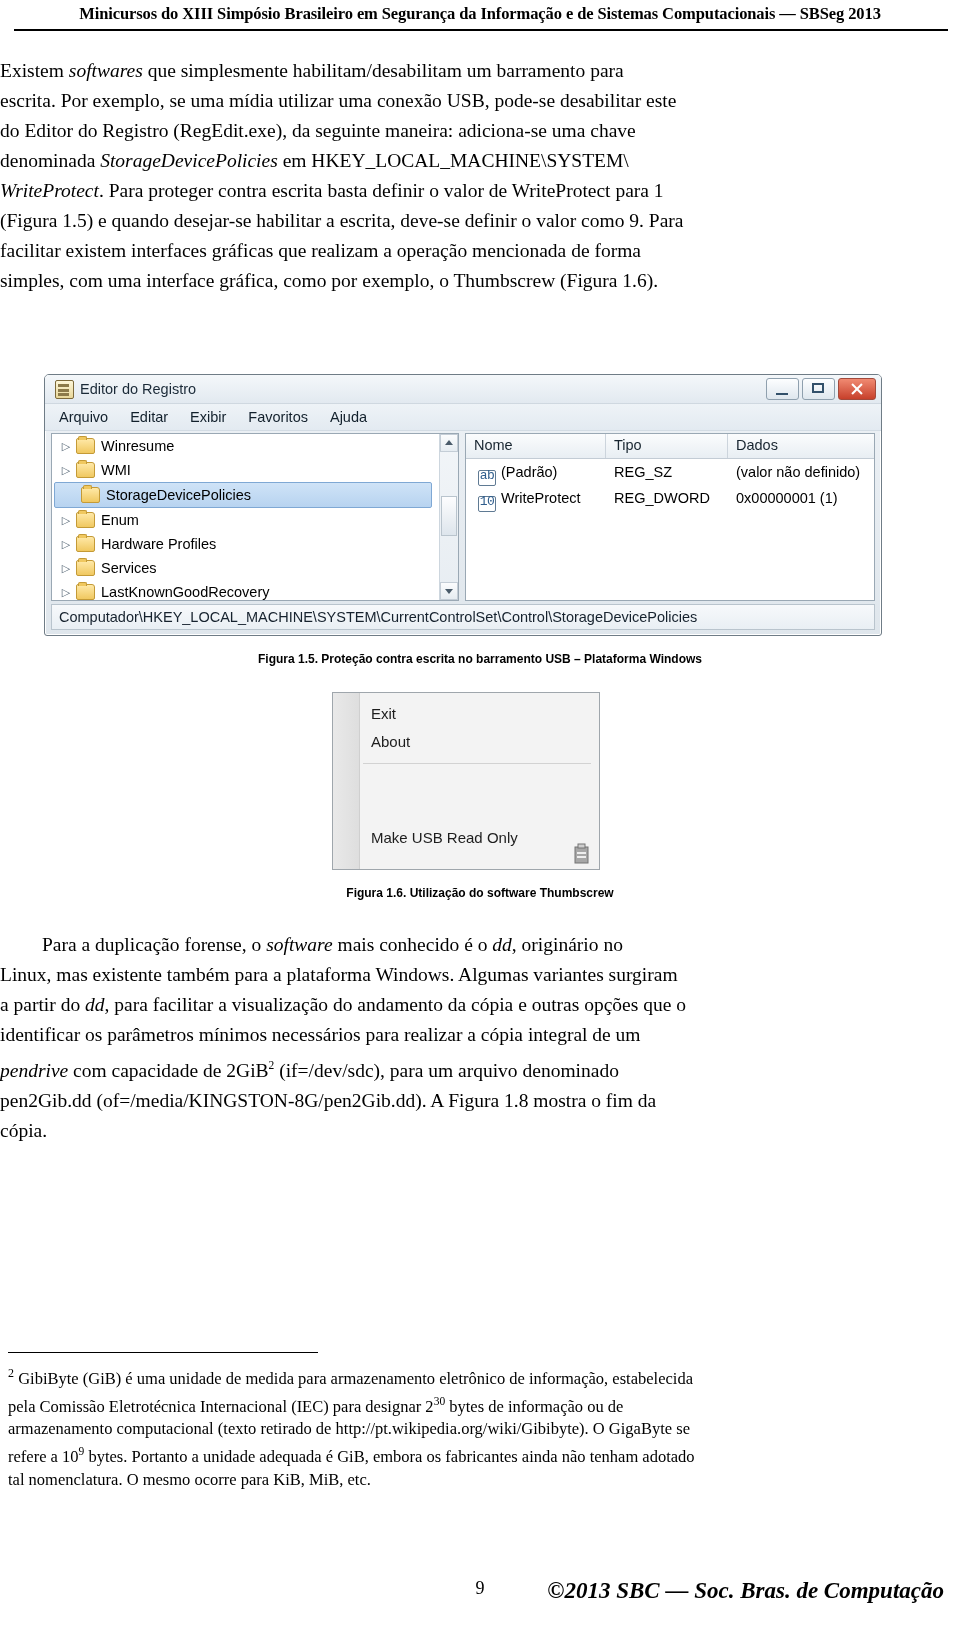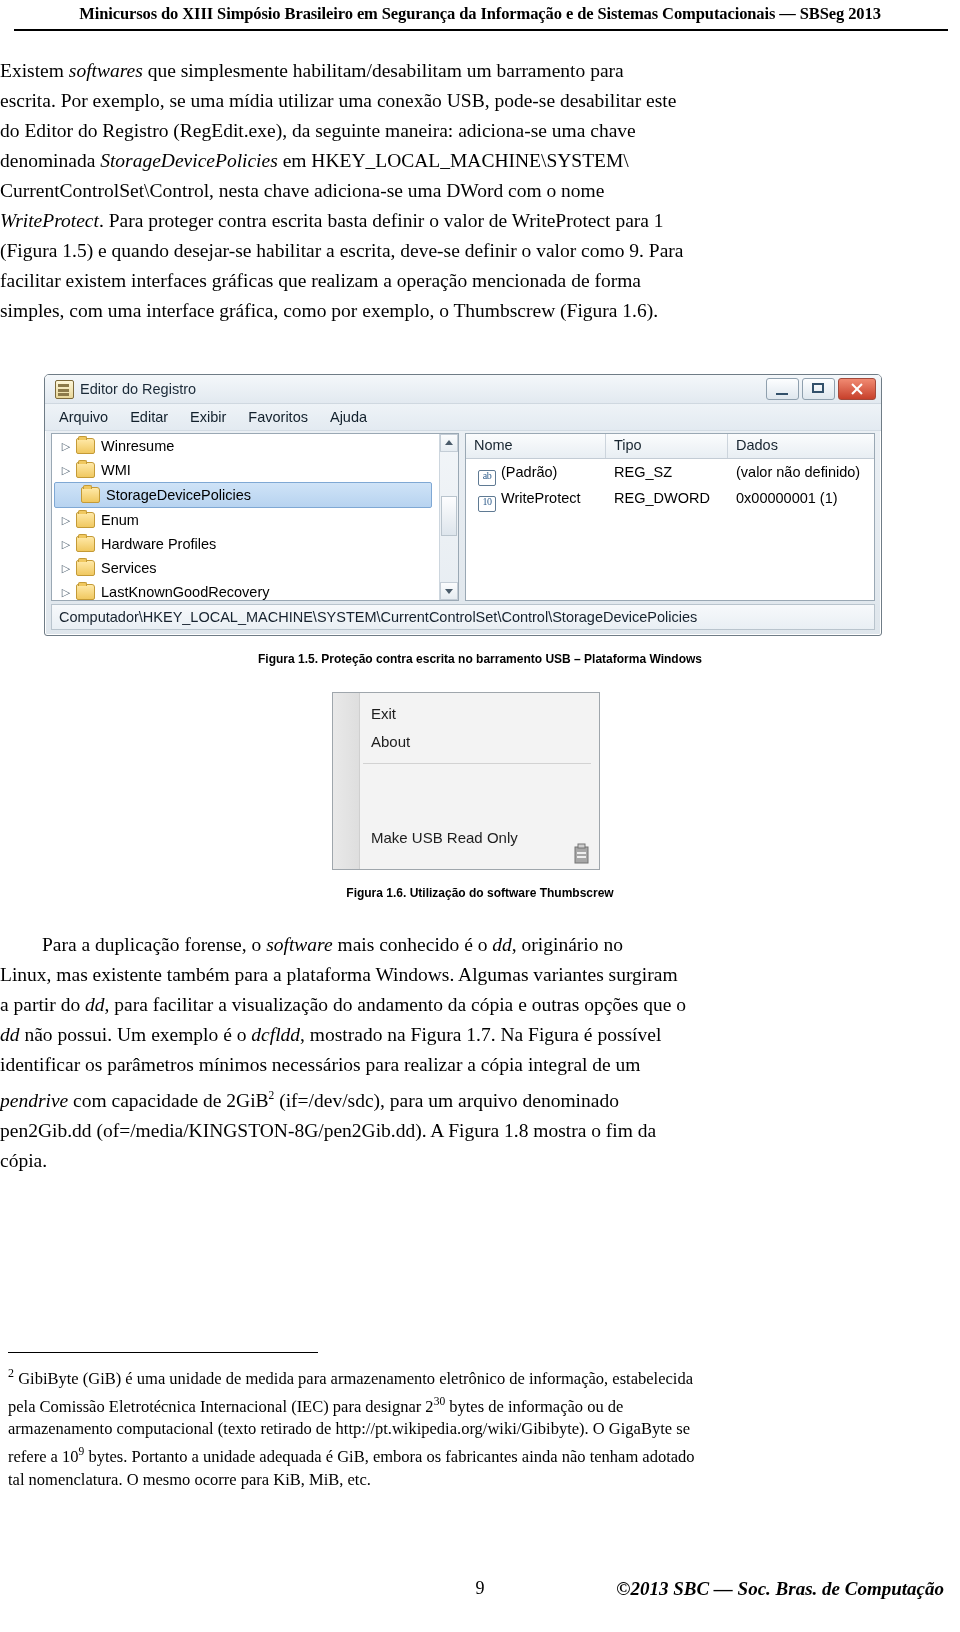--- a/index.html
+++ b/index.html
@@ -286,25 +286,25 @@
     height: 26px;
     align-items: center;
   }
   .lrow > div { box-sizing: border-box; padding-left: 8px; }
   .vico {
     width: 18px; height: 16px;
     margin: 12px 5px 0 4px;
     border: 1px solid #5f7a93;
     background: #ffffff;
     border-radius: 2px;
-    font-size: 10px;
+    font-size: 13px;
     line-height: 8px;
     color: #2f5d8c;
     text-align: center;
-    font-family: Liberation Serif, serif;
+    font-family: Liberation Mono, monospace;
     flex: none;
     letter-spacing: -0.5px;
     padding-top: 1px;
     box-sizing: border-box;
   }
   .cell-name { display: flex; align-items: center; }
 
   .reg-status {
     position: absolute;
     left: 6px; right: 6px;
@@ -410,21 +410,21 @@
     position: absolute;
     left: 0; top: 1578px;
     width: 960px;
     text-align: center;
     font-size: 18px;
   }
   .copyright {
     position: absolute;
     right: 16px;
     top: 1578px;
-    font-size: 19px;
+    font-size: 23px;
     font-style: italic;
     font-weight: bold;
     white-space: nowrap;
   }
 </style>
 </head>
 <body>
 
 <div class="page">
 
@@ -433,21 +433,20 @@
 
   <div class="col para1">
     <p class="body" style="margin:0;">
       <span>Existem </span><span class="i">softwares</span><span> que simplesmente habilitam/desabilitam um barramento para</span>
     </p>
     <p class="body" style="margin:0;"><span>escrita. Por exemplo, se uma mídia utilizar uma conexão USB, pode-se desabilitar este</span></p>
     <p class="body" style="margin:0;"><span>do Editor do Registro (RegEdit.exe), da seguinte maneira: adiciona-se uma chave</span></p>
     <p class="body" style="margin:0;">
       <span>denominada </span><span class="i">StorageDevicePolicies</span><span> em  HKEY_LOCAL_MACHINE\SYSTEM\</span>
     </p>
-    <p class="body" style="margin:0;"><span>CurrentControlSet\Control, nesta chave adiciona-se uma DWord com o nome</span></p>
     <p class="body" style="margin:0;">
       <span class="i">WriteProtect</span><span>. Para proteger contra escrita basta definir o valor de WriteProtect para 1</span>
     </p>
     <p class="body" style="margin:0;"><span>(Figura 1.5) e quando desejar-se habilitar a escrita, deve-se definir o valor como 9. Para</span></p>
     <p class="body" style="margin:0;"><span>facilitar existem interfaces gráficas que realizam a operação mencionada de forma</span></p>
     <p class="body" style="margin:0;"><span>simples, com uma interface gráfica, como por exemplo, o Thumbscrew (Figura 1.6).</span></p>
   </div>
 
   <div class="fig15-wrap">
     <div class="regwin">
@@ -572,23 +571,20 @@
   <div class="caption cap16">Figura 1.6. Utilização do software Thumbscrew</div>
 
   <div class="col para2">
     <p class="body indent" style="margin:0;">
       <span>Para a duplicação forense, o </span><span class="i">software</span><span> mais conhecido é o </span><span class="i">dd</span><span>, originário no</span>
     </p>
     <p class="body" style="margin:0;"><span>Linux, mas existente também para a plataforma Windows. Algumas variantes surgiram</span></p>
     <p class="body" style="margin:0;">
       <span>a partir do </span><span class="i">dd</span><span>, para facilitar a visualização do andamento da cópia e outras opções que o</span>
     </p>
-    <p class="body" style="margin:0;">
-      <span class="i">dd</span><span> não possui. Um exemplo é o </span><span class="i">dcfldd</span><span>, mostrado na Figura 1.7. Na Figura é possível</span>
-    </p>
     <p class="body" style="margin:0;"><span>identificar os parâmetros mínimos necessários para realizar a cópia integral de um</span></p>
     <p class="body" style="margin:0;">
       <span class="i">pendrive</span><span> com capacidade de 2GiB</span><span class="sup">2</span><span> (if=/dev/sdc), para um arquivo denominado</span>
     </p>
     <p class="body" style="margin:0;"><span>pen2Gib.dd (of=/media/KINGSTON-8G/pen2Gib.dd). A Figura 1.8 mostra o fim da</span></p>
     <p class="body" style="margin:0;"><span>cópia.</span></p>
   </div>
 
   <div class="fn-rule"></div>
   <div class="footnote">

